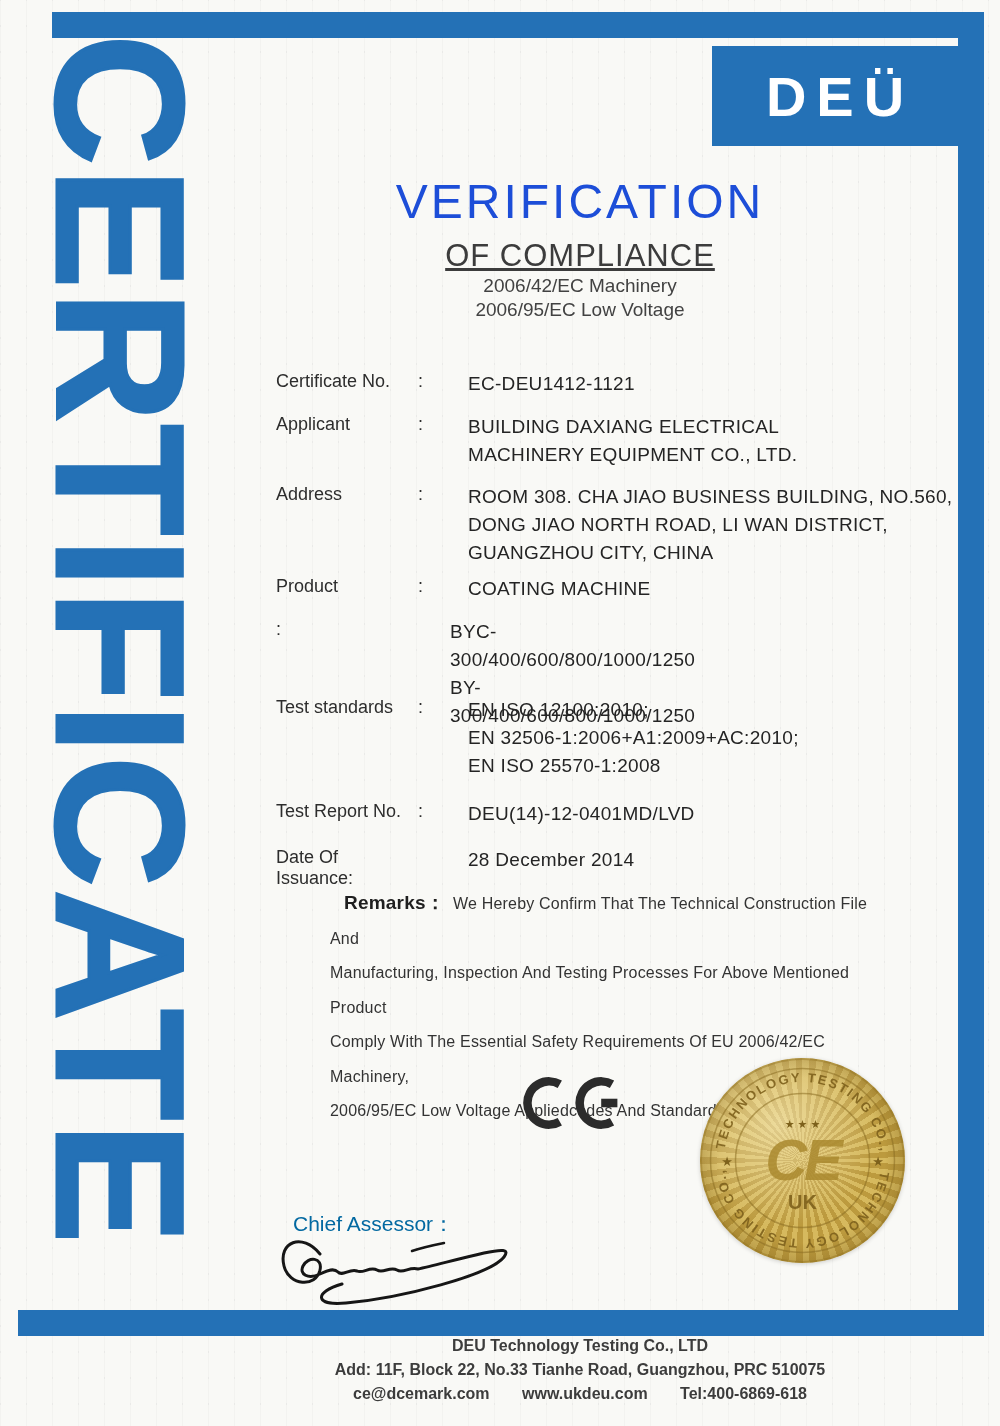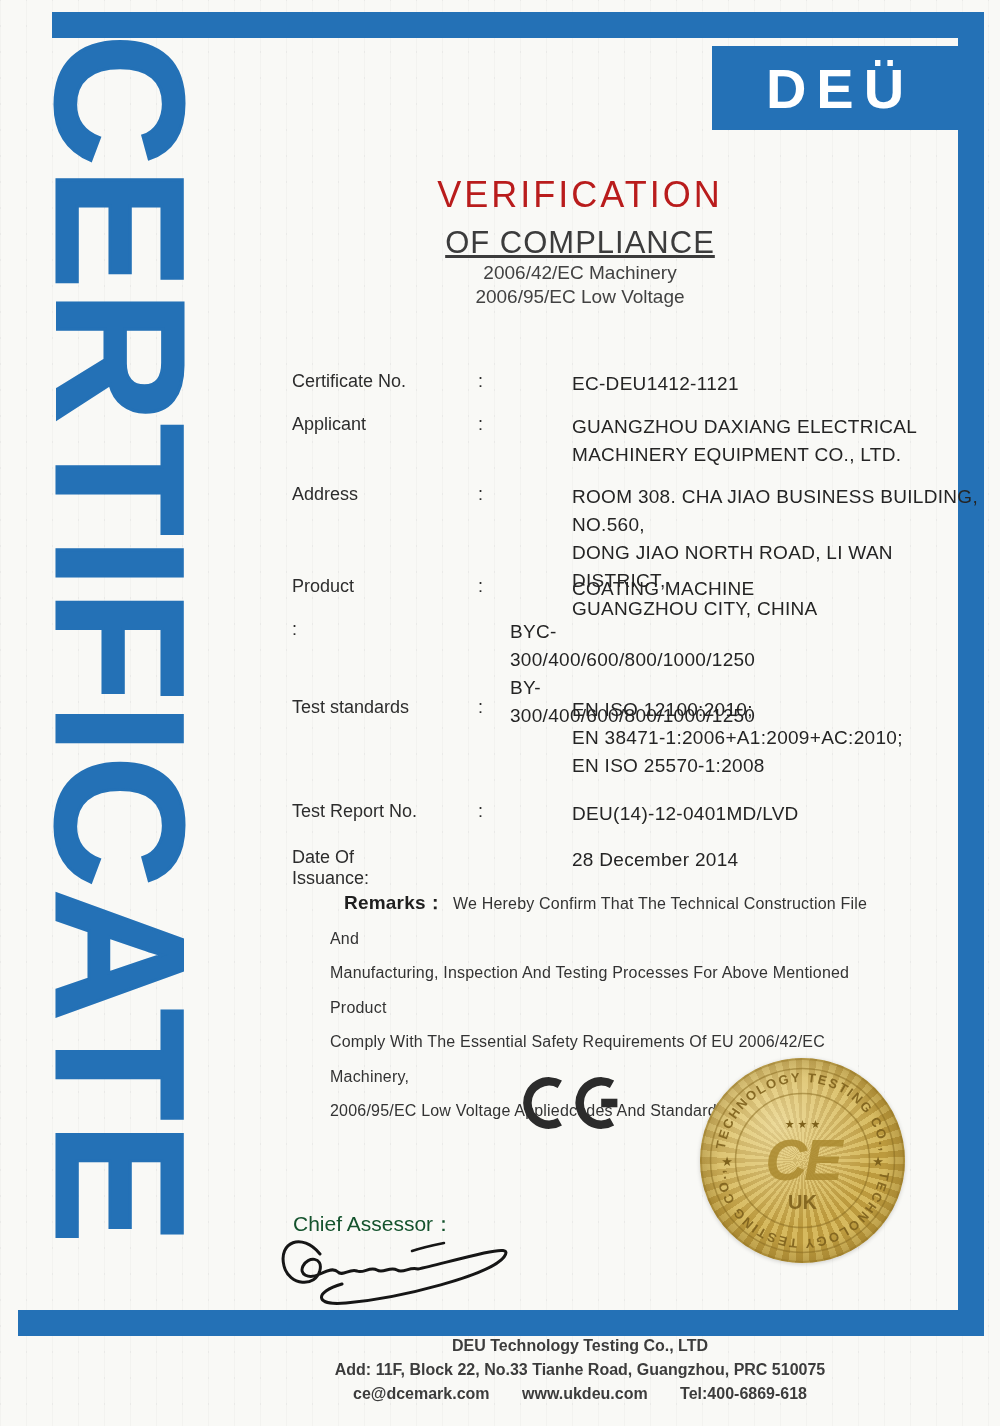--- a/index.html
+++ b/index.html
@@ -31,35 +31,35 @@
   .banner-inner {
     width:1270px; height:150px;
     transform-origin:0 0;
     transform:rotate(90deg) translateY(-150px);
     font-weight:800; font-size:182px; line-height:150px; letter-spacing:2px;
     color:#2471b6; -webkit-text-stroke:3px #2471b6;
     white-space:nowrap; font-family:"Liberation Sans", sans-serif;
   }
 
   .logo {
-    position:absolute; left:712px; top:46px; width:246px; height:84px;
+    position:absolute; left:712px; top:46px; width:246px; height:100px;
     background:#2471b6; color:#ffffff;
     display:flex; align-items:center; justify-content:center;
     font-size:56px; font-weight:bold; letter-spacing:10px; padding-left:10px;
   }
 
   .header { position:absolute; left:290px; top:174px; width:580px; text-align:center; }
-  .header .title    { font-size:36px; letter-spacing:3px; color:#b91c1c; }
+  .header .title    { font-size:48px; letter-spacing:3px; color:#1d4ed8; }
   .header .subtitle { font-size:31px; letter-spacing:1px; margin-top:9px; color:#3c3c3c;text-decoration:underline; }
   .header .directive{ font-size:19px; line-height:24px; color:#424242; }
   .header .directive.first { }
 
   .row {
-    position:absolute; left:292px; width:690px;
-    display:grid; grid-template-columns:142px 18px 1fr;gap:44px;
+    position:absolute; left:276px; width:690px;
+    display:grid; grid-template-columns:142px 18px 1fr;
   }
   .row .lbl { font-size:18px; color:#2d2d2d; padding-top:1px; }
   .row .sep { font-size:18px; color:#2d2d2d; padding-top:1px; }
   .row .val { font-size:19px; color:#242424; letter-spacing:.3px; }
   .row .val .ln { display:block; line-height:28px;margin-left:32px; }
 
   .remarks {
     position:absolute; left:330px; top:886px; width:548px;
     font-size:16px; line-height:34.5px; color:#333333; letter-spacing:.2px;
   }
@@ -75,21 +75,21 @@
   }
   .seal-shade {
     position:absolute; inset:0; border-radius:50%;
     background:
       radial-gradient(circle at 38% 32%, rgba(255,246,205,.55), rgba(255,246,205,0) 55%),
       radial-gradient(circle at 50% 50%, rgba(0,0,0,0) 57%, rgba(120,92,25,.28) 70%, rgba(0,0,0,0) 77%);
     box-shadow:inset 0 0 0 2px rgba(148,117,36,.45), 0 1px 4px rgba(0,0,0,.18);
   }
   .seal svg { position:absolute; inset:0; }
 
-  .assessor { position:absolute; left:293px; top:1210px; font-size:21px; color:#14532d; }
+  .assessor { position:absolute; left:293px; top:1210px; font-size:21px; color:#0369a1; }
   .signature { position:absolute; left:262px; top:1226px; }
 
   .footer {
     position:absolute; left:150px; top:1334px; width:860px; text-align:center;
     font-size:16px; font-weight:bold; color:#3c3c3c; line-height:24px;
   }
   .footer .seg { margin:0 14px; }
 </style>
 </head>
 <body>
@@ -118,21 +118,21 @@
   <span class="sep">:</span>
   <span class="val">
     <span class="ln">EC-DEU1412-1121</span>
   </span>
 </div>
 
 <div class="row" style="top:413px">
   <span class="lbl">Applicant</span>
   <span class="sep">:</span>
   <span class="val">
-    <span class="ln">GUANGZHOU DAXIANG ELECTRICAL</span>
+    <span class="ln">BUILDING DAXIANG ELECTRICAL</span>
     <span class="ln">MACHINERY EQUIPMENT CO., LTD.</span>
   </span>
 </div>
 
 <div class="row" style="top:483px">
   <span class="lbl">Address</span>
   <span class="sep">:</span>
   <span class="val">
     <span class="ln">ROOM 308. CHA JIAO BUSINESS BUILDING, NO.560,</span>
     <span class="ln">DONG JIAO NORTH ROAD, LI WAN DISTRICT,</span>
@@ -154,21 +154,21 @@
     <span class="ln">BYC-300/400/600/800/1000/1250</span>
     <span class="ln">BY-300/400/600/800/1000/1250</span>
   </span>
 </div>
 
 <div class="row" style="top:696px">
   <span class="lbl">Test standards</span>
   <span class="sep">:</span>
   <span class="val">
     <span class="ln">EN ISO 12100:2010;</span>
-    <span class="ln">EN 38471-1:2006+A1:2009+AC:2010;</span>
+    <span class="ln">EN 32506-1:2006+A1:2009+AC:2010;</span>
     <span class="ln">EN ISO 25570-1:2008</span>
   </span>
 </div>
 
 <div class="row" style="top:800px">
   <span class="lbl">Test Report No.</span>
   <span class="sep">:</span>
   <span class="val">
     <span class="ln">DEU(14)-12-0401MD/LVD</span>
   </span>

